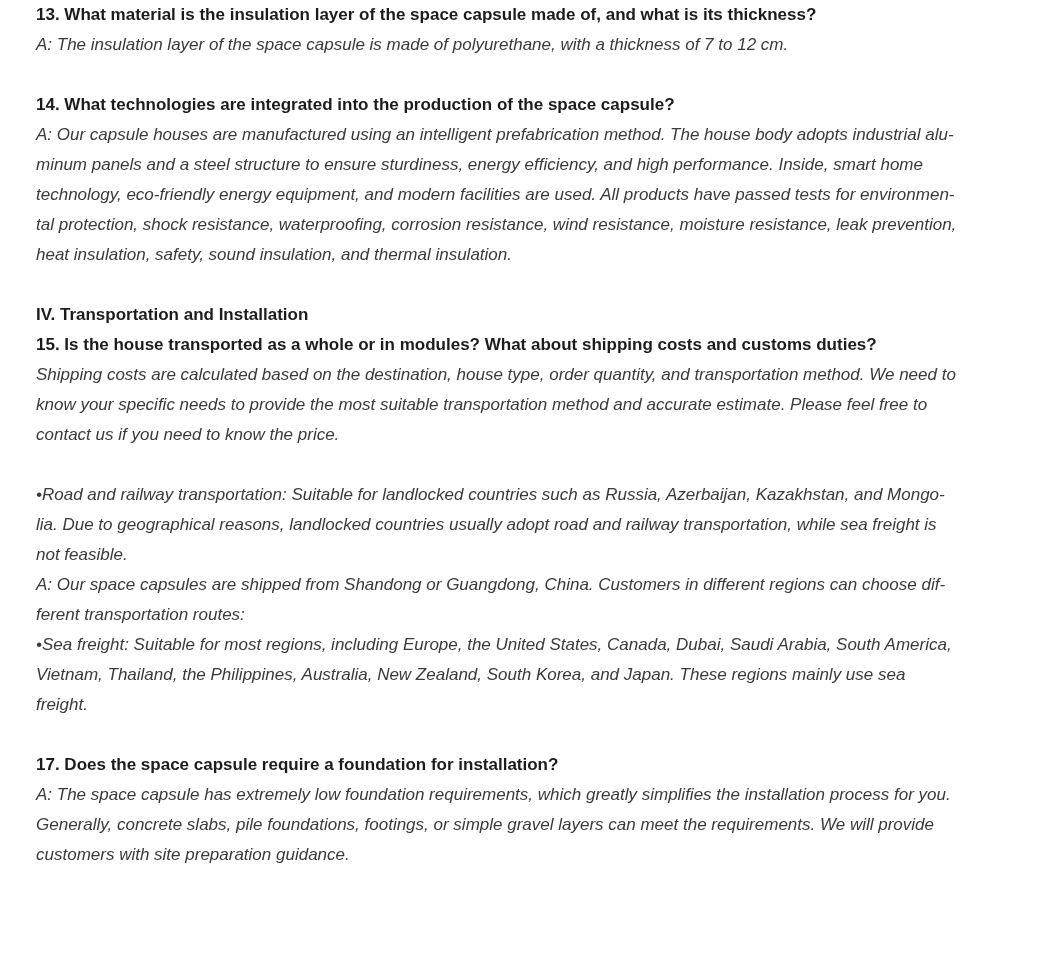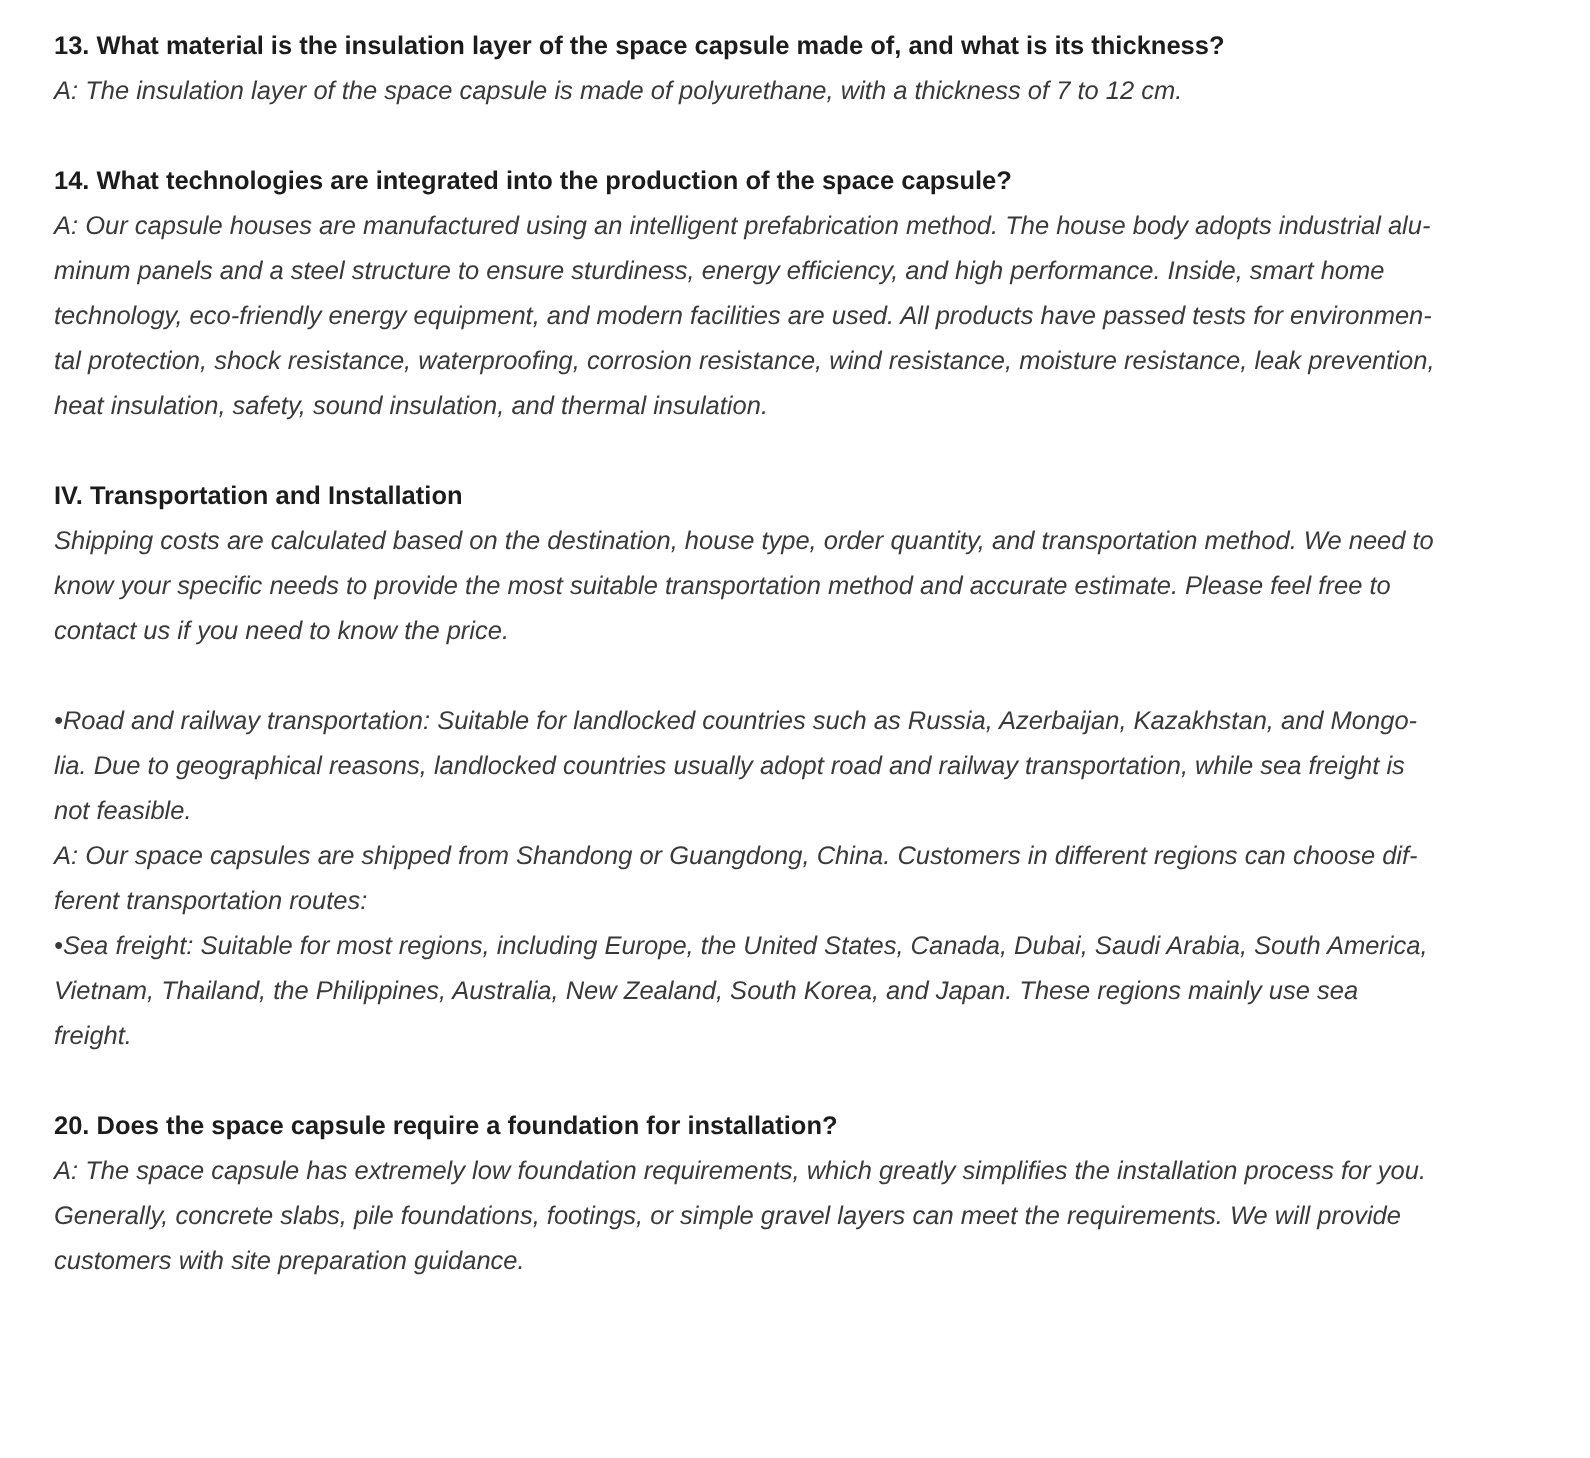--- a/index.html
+++ b/index.html
@@ -5,21 +5,21 @@
   * { margin: 0; padding: 0; box-sizing: border-box; }
   html, body {
     width: 1060px;
     height: 972px;
     background: #ffffff;
     overflow: hidden;
   }
   .doc {
     width: 1060px;
     height: 972px;
-    padding: 16px 10px 12px 36px;
+    padding: 0 10px 12px 36px;
     font-family: "Liberation Sans", "DejaVu Sans", sans-serif;
     font-size: 17px;
     line-height: 30px;
     color: #3a3a3a;
   }
   .heading {
     font-weight: bold;
     color: #1c1c1c;
     white-space: pre-line;
   }
@@ -42,35 +42,36 @@
   <div class="heading">14. What technologies are integrated into the production of the space capsule?</div>
   <div class="para">A: Our capsule houses are manufactured using an intelligent prefabrication method. The house body adopts industrial alu-
 minum panels and a steel structure to ensure sturdiness, energy efficiency, and high performance. Inside, smart home
 technology, eco-friendly energy equipment, and modern facilities are used. All products have passed tests for environmen-
 tal protection, shock resistance, waterproofing, corrosion resistance, wind resistance, moisture resistance, leak prevention,
 heat insulation, safety, sound insulation, and thermal insulation.</div>
 
   <div class="gap"></div>
 
   <div class="heading">IV. Transportation and Installation</div>
+  <div class="heading">15. Is the house transported as a whole or in modules? What about shipping costs and customs duties?</div>
   <div class="para">Shipping costs are calculated based on the destination, house type, order quantity, and transportation method. We need to
 know your specific needs to provide the most suitable transportation method and accurate estimate. Please feel free to
 contact us if you need to know the price.</div>
 
   <div class="gap"></div>
 
   <div class="para">•Road and railway transportation: Suitable for landlocked countries such as Russia, Azerbaijan, Kazakhstan, and Mongo-
 lia. Due to geographical reasons, landlocked countries usually adopt road and railway transportation, while sea freight is
 not feasible.</div>
   <div class="para">A: Our space capsules are shipped from Shandong or Guangdong, China. Customers in different regions can choose dif-
 ferent transportation routes:</div>
   <div class="para">•Sea freight: Suitable for most regions, including Europe, the United States, Canada, Dubai, Saudi Arabia, South America,
 Vietnam, Thailand, the Philippines, Australia, New Zealand, South Korea, and Japan. These regions mainly use sea
 freight.</div>
 
   <div class="gap"></div>
 
-  <div class="heading">20. Does the space capsule require a foundation for installation?</div>
+  <div class="heading">17. Does the space capsule require a foundation for installation?</div>
   <div class="para">A: The space capsule has extremely low foundation requirements, which greatly simplifies the installation process for you.
 Generally, concrete slabs, pile foundations, footings, or simple gravel layers can meet the requirements. We will provide
 customers with site preparation guidance.</div>
 
 </div>
 
 </body></html>

